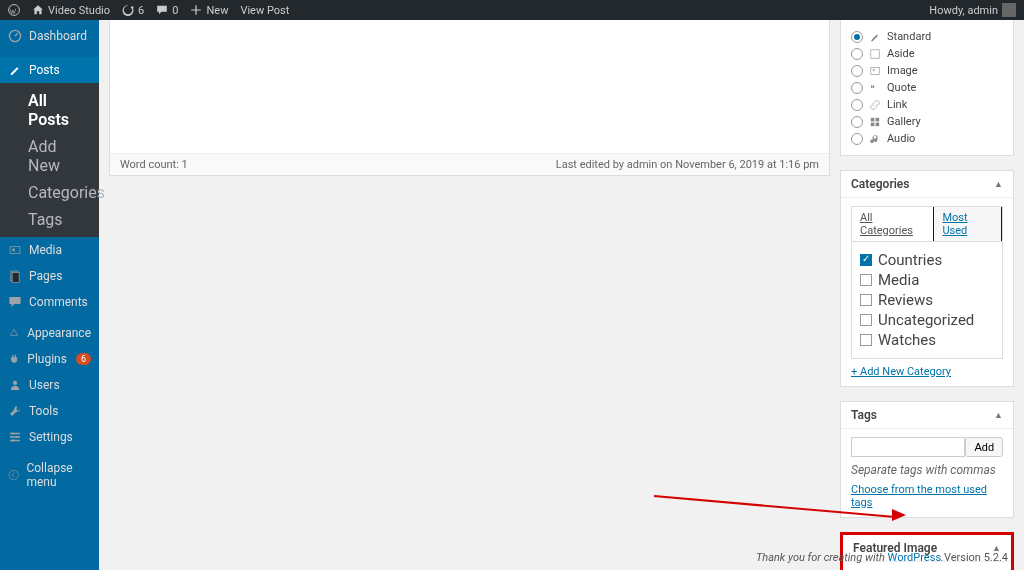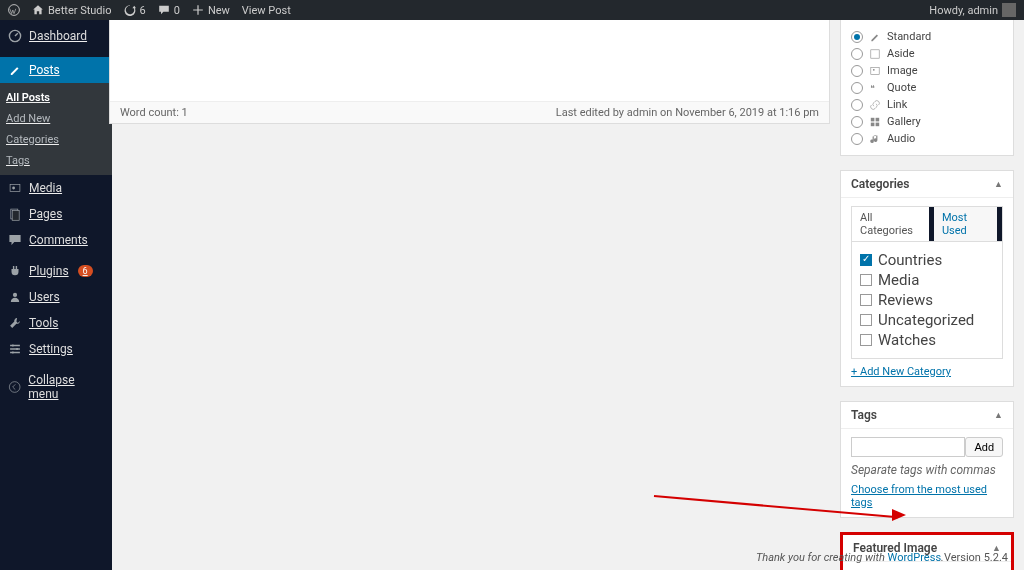--- a/index.html
+++ b/index.html
@@ -7,51 +7,51 @@
   a { color: #0073aa; text-decoration: none; cursor: pointer; }
 
   
   .adminbar { background: #23282d; color: #eee; height: 20px; display: flex; align-items: center; font-size: 11px; padding: 0 8px; justify-content: space-between; }
   .adminbar .left, .adminbar .right { display: flex; align-items: center; gap: 12px; }
   .adminbar .item { display: flex; align-items: center; gap: 4px; color: #ccc; cursor: pointer; }
   .adminbar svg { width: 12px; height: 12px; fill: #ccc; }
   .avatar { width: 14px; height: 14px; background: #666; display: inline-block; }
 
   
-  .sidebar { position: absolute; left: 0; top: 20px; bottom: 0; width: 112px; background: #0f172a; color: #eee; font-size: 12px; text-decoration: underline; }
+  .sidebar { position: absolute; left: 0; top: 20px; bottom: 0; width: 99px; background: #0369a1; color: #eee; font-size: 12px; }
   .sidebar .mi { display: flex; align-items: center; gap: 7px; padding: 6px 8px; color: #ddd; cursor: pointer; }
   .sidebar .mi svg { width: 14px; height: 14px; fill: #9ca2a7; }
   .sidebar .mi.active { background: #0073aa; color: #fff; }
   .sidebar .mi.active svg { fill: #fff; }
   .sidebar .sub { background: #32373c; padding: 4px 0; }
-  .sidebar .sub .si { padding: 4px 6px; color: #b4b9be; cursor: pointer; font-size: 11px; }
+  .sidebar .sub .si { padding: 4px 28px; color: #b4b9be; cursor: pointer; font-size: 16px; }
   .sidebar .sub .si.current { color: #fff; font-weight: 600; }
   .sidebar .arrow { position: absolute; right: -6px; width: 0; height: 0; border-top: 6px solid transparent; border-bottom: 6px solid transparent; border-right: 6px solid #f1f1f1; }
   .sidebar .mi.dash { padding-top:9px; padding-bottom:9px; }
   .sidebar .posts-row { position: relative; }
   .sidebar .sep { height: 5px; }
   .badge { background: #d54e21; color: #fff; border-radius: 9px; font-size: 9px; padding: 1px 5px; margin-left: 2px; }
 
   
   .main { position: absolute; left: 99px; right: 0; top: 20px; bottom: 0; }
-  .editor { background: #fff; height: 104px; margin: 0 194px 0 10px; border: 1px solid #ddd; border-top: none; position: relative; }
+  .editor { background: #fff; height: 156px; margin: 0 194px 0 10px; border: 1px solid #ddd; border-top: none; position: relative; }
   .editor-footer { position: absolute; bottom: 0; left: 0; right: 0; display: flex; justify-content: space-between; padding: 4px 10px; font-size: 11px; color: #666; border-top: 1px solid #eee; background:#f9f9f9;}
 
   
   .rightcol { position: absolute; right: 10px; top: 0; width: 174px; }
   .box { background: #fff; border: 1px solid #ddd; margin-bottom: 14px; }
   .box-head { padding: 6px 10px; font-weight: 600; font-size: 12px; border-bottom: 1px solid #eee; display: flex; justify-content: space-between; align-items: center; cursor: pointer; }
   .box-head .tog { font-size: 9px; color: #777; }
   .box-body { padding: 8px 10px; font-size: 11px; }
 
   .format-list .fr { display: flex; align-items: center; gap: 6px; padding: 2px 0; }
   .format-list svg { width: 12px; height: 12px; fill: #888; }
 
   .tabs { display: flex; border: 1px solid #ddd; border-bottom: none; }
-  .tabs .tab { padding: 4px 8px; font-size: 11px; border-right: 5px solid #0f172a; background: #f7f7f7; cursor: pointer; color:#0073aa;}
+  .tabs .tab { padding: 4px 8px; font-size: 11px; border-right: 1px solid #0f172a; background: #f7f7f7; cursor: pointer; color:#0073aa;text-decoration:underline;}
   .tabs .tab.active { background: #fff; color:#555;}
   .catlist { border: 1px solid #ddd; padding: 8px; }
   .catlist .cr { display: flex; align-items: center; gap: 6px; padding: 1px 0; font-size: 15px; }
 
   .tagrow { display: flex; gap: 0; }
   .tagrow input { flex: 1; border: 1px solid #ccc; padding: 3px; font-size: 11px; min-width:0;}
   .tagrow button { border: 1px solid #ccc; background: #f7f7f7; padding: 3px 8px; font-size: 11px; border-radius: 3px; cursor: pointer; }
   .hint { font-style: italic; color: #666; margin-top: 6px; font-size: 12px; }
   .link { color: #0073aa; text-decoration: underline; font-size: 11px; cursor: pointer; display: inline-block; margin-top: 6px; }
 
@@ -80,21 +80,21 @@
     <span class="item">
         <svg viewBox="0 0 20 20">
           <circle cx="10" cy="10" r="9" fill="none" stroke="#ccc" stroke-width="1.5"></circle>
           <path d="M3 8l3 8 2-6 2 6 3-8" stroke="#ccc" fill="none"></path>
         </svg>
       </span>
     <span class="item">
         <svg viewBox="0 0 20 20">
           <path d="M10 2l8 7h-2v8h-4v-5H8v5H4v-8H2z"></path>
         </svg>
-        <span>Better Studio</span>
+        <span>Video Studio</span>
       </span>
     <span class="item">
         <svg viewBox="0 0 20 20">
           <path d="M10 3a7 7 0 1 0 6.3 4H14l3-4 3 4h-2a9 9 0 1 1-8-5z"></path>
         </svg>
         <span>6</span>
       </span>
     <span class="item">
         <svg viewBox="0 0 20 20">
           <path d="M2 3h16v10H9l-4 4v-4H2z"></path>
@@ -158,20 +158,26 @@
     </div>
   <div class="mi">
       <svg viewBox="0 0 20 20">
         <path d="M2 3h16v10H9l-4 4v-4H2z"></path>
       </svg>
       <span>Comments</span>
     </div>
   <div class="sep"></div>
   <div class="mi">
       <svg viewBox="0 0 20 20">
+        <path d="M4 14l6-10 6 10z" fill="none" stroke="#9ca2a7"></path>
+      </svg>
+      <span>Appearance</span>
+    </div>
+  <div class="mi">
+      <svg viewBox="0 0 20 20">
         <path d="M7 3v4H5v4a5 5 0 0 0 10 0V7h-2V3h-2v4H9V3z"></path>
       </svg>
       <span>Plugins</span>
       <span class="badge">6</span>
     </div>
   <div class="mi">
       <svg viewBox="0 0 20 20">
         <circle cx="10" cy="7" r="3"></circle>
         <path d="M4 17a6 6 0 0 1 12 0z"></path>
       </svg>

